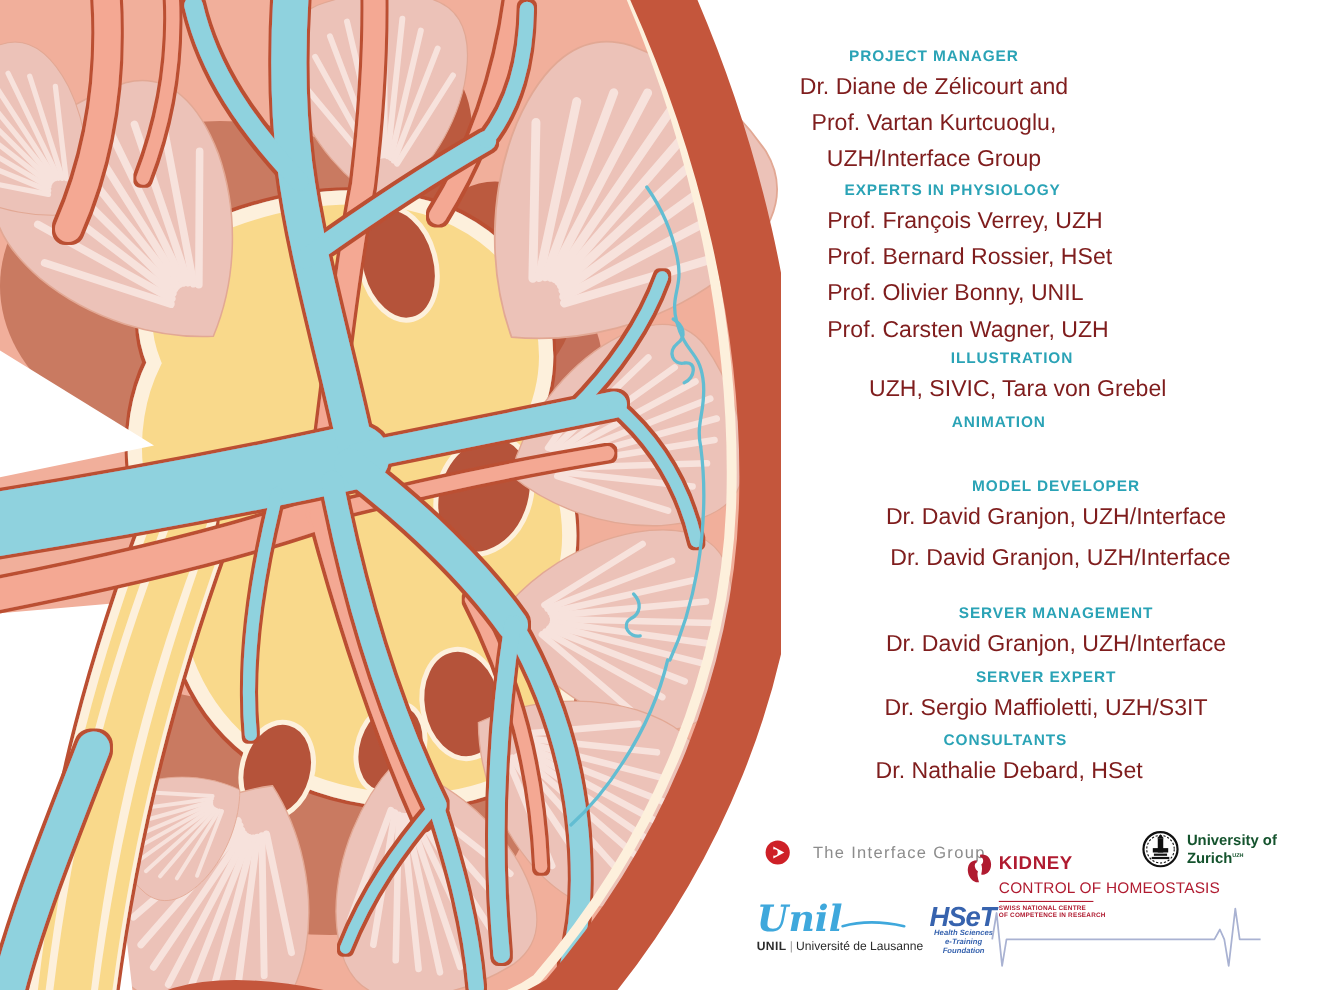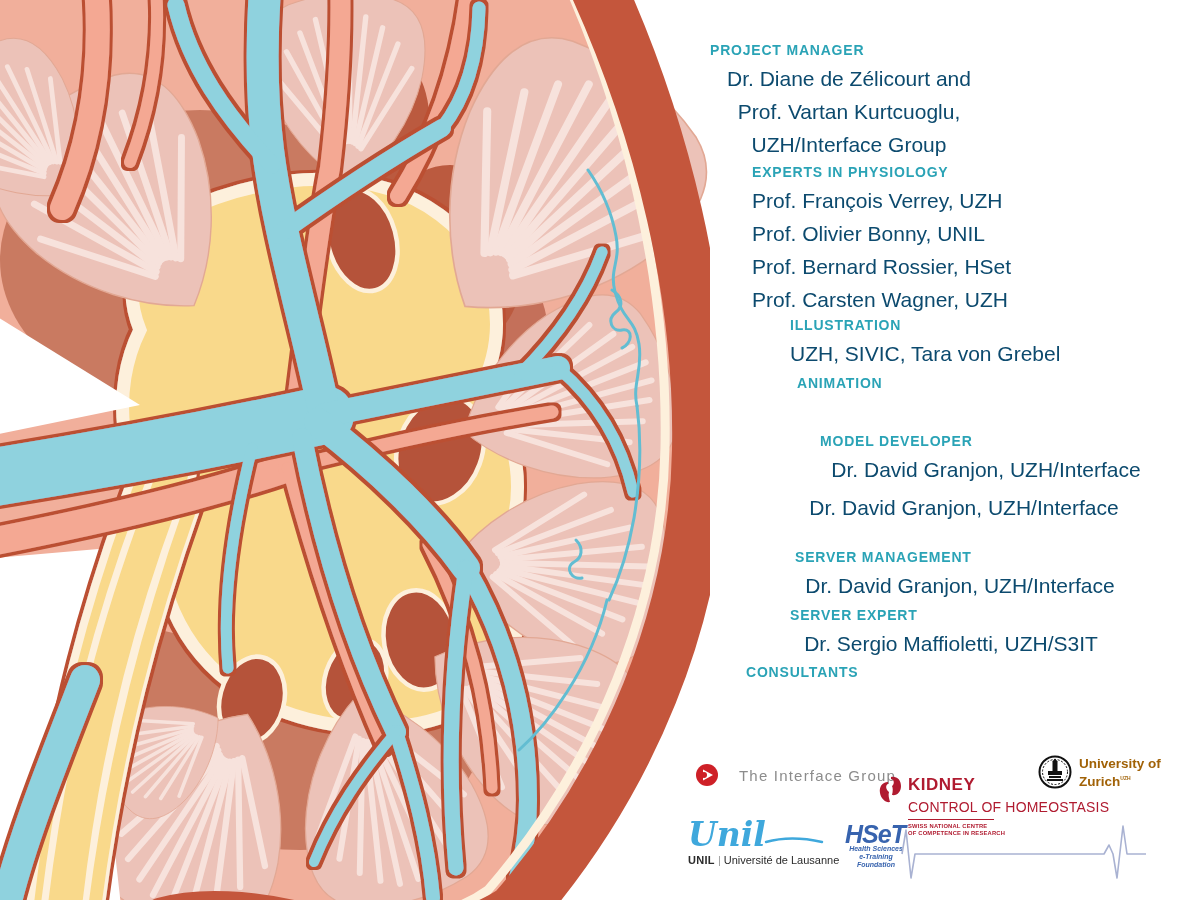--- a/index.html
+++ b/index.html
@@ -1,34 +1,34 @@
 <!DOCTYPE html>
 <html><head>
 <meta charset="utf-8">
 <style>
   html,body{margin:0;padding:0;background:#ffffff;}
   .stage{position:relative;width:1200px;height:900px;background:#ffffff;overflow:hidden;
          font-family:"Liberation Sans",sans-serif;}
   .kidney-svg{position:absolute;left:0;top:0;}
   
   .credits section{position:absolute;text-align:center;white-space:nowrap;}
-  .credits h3{margin:0 0 4px 0;text-align:left;font-size:14px;font-weight:bold;
+  .credits h3{margin:0 0 4px 0;text-align:center;font-size:14px;font-weight:bold;
               color:#2AA3B6;letter-spacing:.8px;}
-  .credits p{margin:0;font-size:21px;line-height:33px;color:#0c4a6e;}
+  .credits p{margin:0;font-size:21px;line-height:33px;color:#7f1d1d;}
   .it{}
   
   .logo{position:absolute;}
   .ig{display:flex;align-items:center;gap:20px;}
   .ig-text{font-size:15px;color:#8C8C8C;letter-spacing:1.2px;}
   .nccr{display:flex;align-items:flex-start;gap:6px;color:#B01B30;}
   .nccr-title{font-size:17px;font-weight:bold;letter-spacing:.5px;line-height:17px;margin:0;}
   .nccr-sub{font-size:14px;font-weight:normal;letter-spacing:.2px;margin:6px 0 4px 0;}
   .nccr-rule{width:86px;border-top:1.5px solid #B01B30;margin:0 0 3px 0;}
   .nccr-note{font-size:5.8px;font-weight:bold;line-height:7px;letter-spacing:.2px;}
-  .uzh{display:flex;align-items:center;gap:7px;color:#a16207;}
+  .uzh{display:flex;align-items:center;gap:7px;color:#14532d;}
   .uzh-text{font-size:13.5px;font-weight:bold;line-height:15px;}
   .uzh-text sup{font-size:5px;}
   .unil-script{font-family:"DejaVu Serif",serif;font-style:italic;font-weight:bold;
                font-size:33px;color:#3FA8DC;line-height:30px;}
   .unil-line{font-size:11px;color:#2B2B2B;margin-top:4px;}
   .unil-line b{letter-spacing:.3px;}
   .unil-line .sep{color:#9a9a9a;padding:0 3px;}
   .hset-word{font-style:italic;font-weight:bold;font-size:25px;line-height:22px;
              color:#3763AE;letter-spacing:-1px;}
   .hset-small{font-style:italic;font-weight:bold;font-size:7px;line-height:8px;
@@ -167,55 +167,56 @@
     <section style="left:710px;top:42px;width:278px">
       <h3>PROJECT MANAGER</h3>
       <p><span>Dr. Diane de Zélicourt and</span></p>
       <p><span>Prof. Vartan Kurtcuoglu,</span></p>
       <p><span class="it">UZH/Interface Group</span></p>
     </section>
 
     <section style="left:752px;top:164px;width:228px">
       <h3>EXPERTS IN PHYSIOLOGY</h3>
       <p><span>Prof. François Verrey, </span><span class="it">UZH</span></p>
+      <p><span>Prof. Bernard Rossier, </span><span class="it">HSet</span></p>
       <p><span>Prof. Olivier Bonny, </span><span class="it">UNIL</span></p>
-      <p><span>Prof. Bernard Rossier, </span><span class="it">HSet</span></p>
       <p><span>Prof. Carsten Wagner, </span><span class="it">UZH</span></p>
     </section>
 
     <section style="left:790px;top:317px;width:260px">
       <h3>ILLUSTRATION</h3>
       <p><span class="it">UZH, SIVIC</span><span>, Tara von Grebel</span></p>
     </section>
 
     <section style="left:797px;top:375px;width:222px">
       <h3>ANIMATION</h3>
     </section>
 
-    <section style="left:820px;top:433px;width:332px">
+    <section style="left:794px;top:433px;width:332px">
       <h3>MODEL DEVELOPER</h3>
       <p><span>Dr. David Granjon, </span><span class="it">UZH/Interface</span></p>
     </section>
 
     <section style="left:798px;top:491px;width:332px">
       <p><span>Dr. David Granjon, </span><span class="it">UZH/Interface</span></p>
     </section>
 
     <section style="left:795px;top:549px;width:330px">
       <h3>SERVER MANAGEMENT</h3>
       <p><span>Dr. David Granjon, </span><span class="it">UZH/Interfac</span><span>e</span></p>
     </section>
 
     <section style="left:790px;top:607px;width:322px">
       <h3>SERVER EXPERT</h3>
       <p><span>Dr. Sergio Maffioletti, </span><span class="it">UZH/S3IT</span></p>
     </section>
 
-    <section style="left:746px;top:664px;width:236px">
+    <section style="left:796px;top:664px;width:236px">
       <h3>CONSULTANTS</h3>
+      <p><span>Dr. Nathalie Debard, </span><span class="it">HSet</span></p>
     </section>
   </div>
 
   <div class="logo ig" style="left:695px;top:763px">
     <svg width="24" height="24" viewBox="0 0 24 24">
       <circle cx="12" cy="12" r="11" fill="#CE2027"></circle>
       <path d="M8,6.5 L18,12 L8,17.5 Z" fill="#FFFFFF"></path>
       <circle cx="9" cy="12" r="3" fill="#CE2027"></circle>
     </svg>
     <span class="ig-text">The Interface Group</span>

